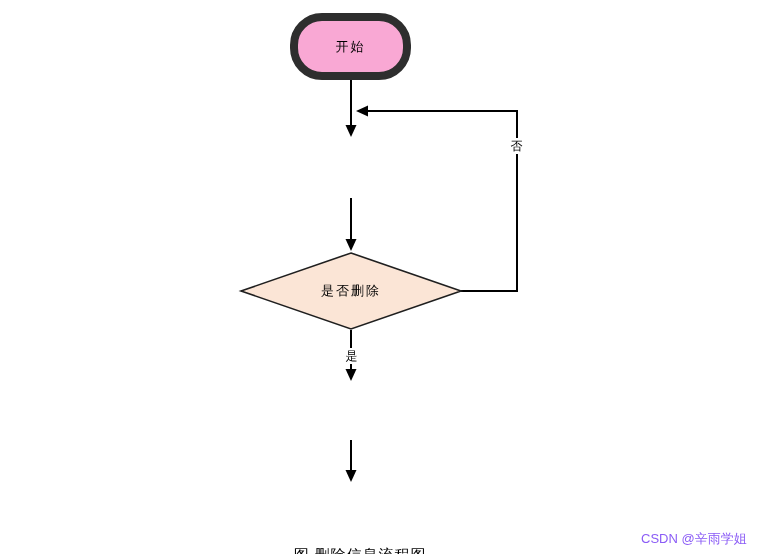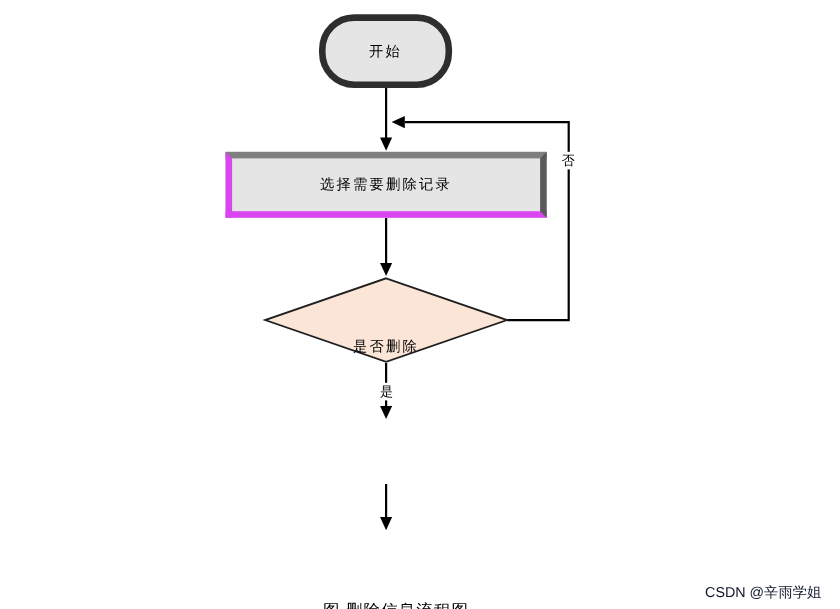--- a/index.html
+++ b/index.html
@@ -16,22 +16,22 @@
     position: absolute;
     left: 0; top: 0;
     width: 764px; height: 554px;
   }
   .node {
     position: absolute;
     display: flex;
     align-items: center;
     justify-content: center;
     box-sizing: border-box;
-    background: #e5e5e5;
-    border: 6px solid #d946ef;
+    background: #f9a8d4;
+    border: 8px solid #d946ef;
     font-size: 13px;
     letter-spacing: 2px;
     text-align: center;
   }
   .terminator { border-radius: 32px; border-color: #2e2e2e; }
   .process { border-top-color: #7f7f7f; border-right-color: #595959; }
   .decision-label {
     position: absolute;
     background: transparent;
     border: none;
@@ -54,21 +54,21 @@
     text-align: center;
     font-size: 15px;
     letter-spacing: 1px;
     white-space: nowrap;
   }
   .watermark {
     position: absolute;
     left: 641px;
     top: 530px;
     font-size: 13px;
-    color: #0f172a;
+    color: #8b5cf6;
     font-family: "Liberation Sans", "DejaVu Sans", sans-serif;
     white-space: nowrap;
   }
 </style>
 </head>
 <body>
 
 <div class="canvas">
 
   <svg class="connectors" viewBox="0 0 764 554" xmlns="http://www.w3.org/2000/svg">
@@ -88,25 +88,22 @@
     <path d="M 461 291 L 517 291 L 517 111 L 368 111" fill="none" stroke="#000" stroke-width="2"></path>
     <polygon points="356,111 368,105.5 368,116.5" fill="#000"></polygon>
 
     <polygon points="351,253 461,291 351,329 241,291" fill="#fbe5d6" stroke="#1f1f1f" stroke-width="1.6"></polygon>
   </svg>
 
   <div class="node terminator" style="left:290px; top:13px; width:121px; height:67px;">
     <span>开始</span>
   </div>
 
-  <div class="node process" style="left:205px; top:138px; width:292px; height:60px;">
-    <span>选择需要删除记录</span>
-  </div>
 
-  <div class="node decision-label" style="left:291px; top:282px; width:120px; height:18px;margin-top:24px;">
+  <div class="node decision-label" style="left:291px; top:282px; width:120px; height:18px;">
     <span>是否删除</span>
   </div>
 
 
 
   <div class="edge-label" style="left:343px; top:348px; width:15px;">是</div>
   <div class="edge-label" style="left:508px; top:138px; width:15px;">否</div>
 
   <div class="caption">图  删除信息流程图</div>
 

